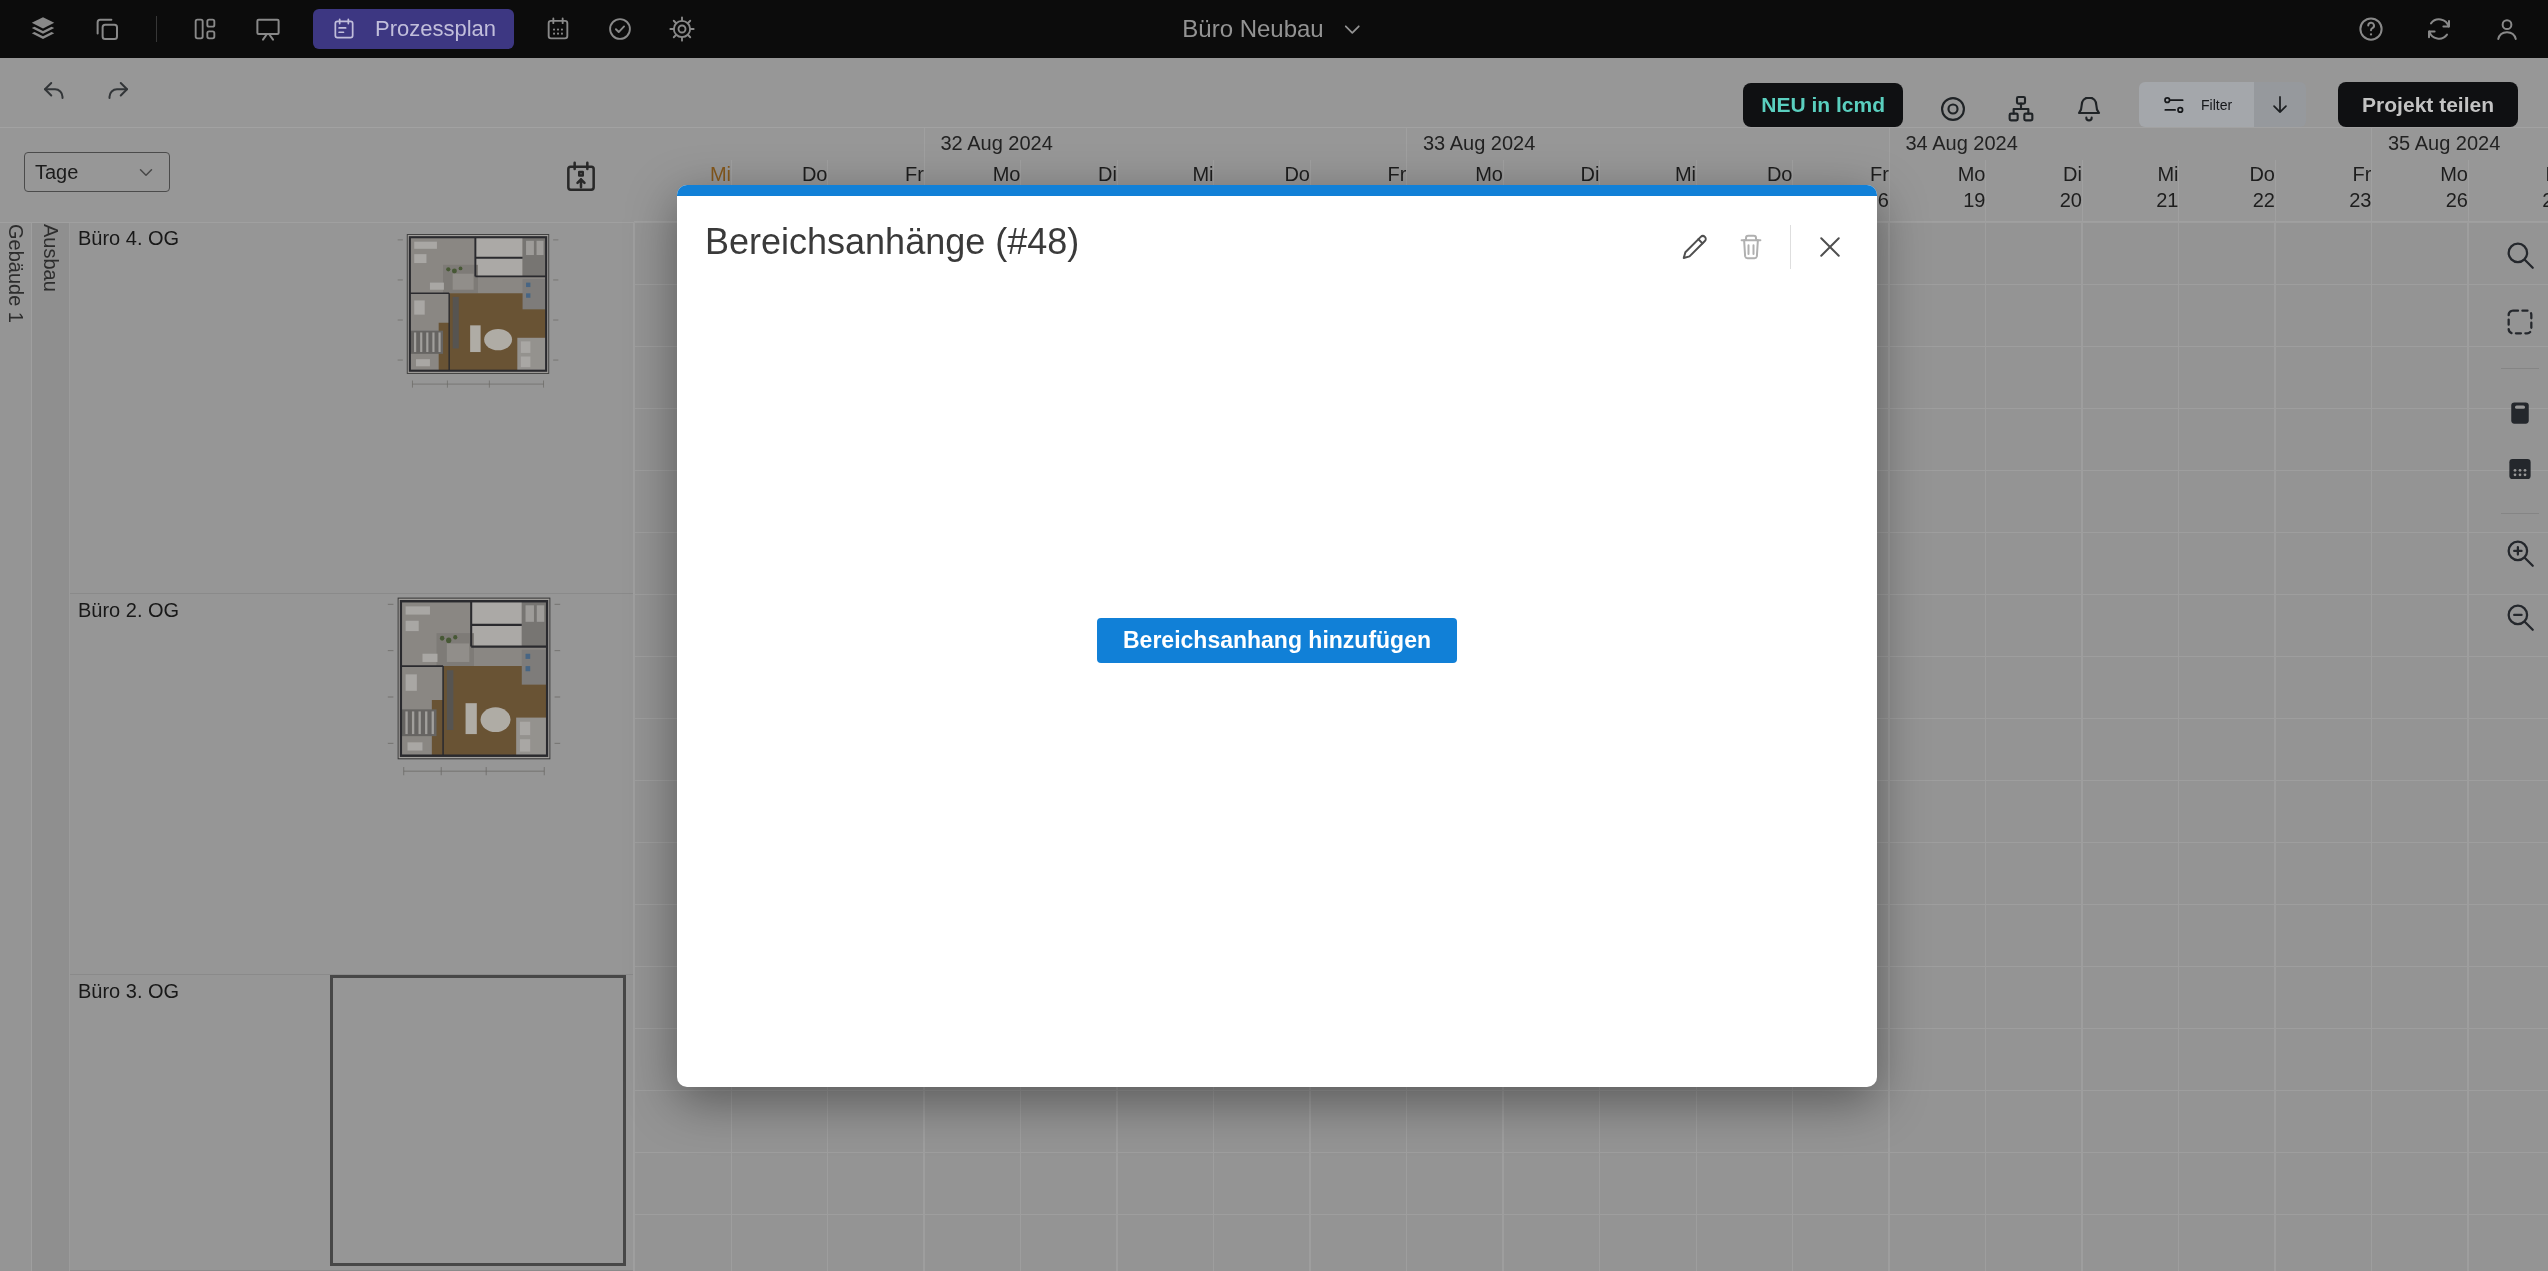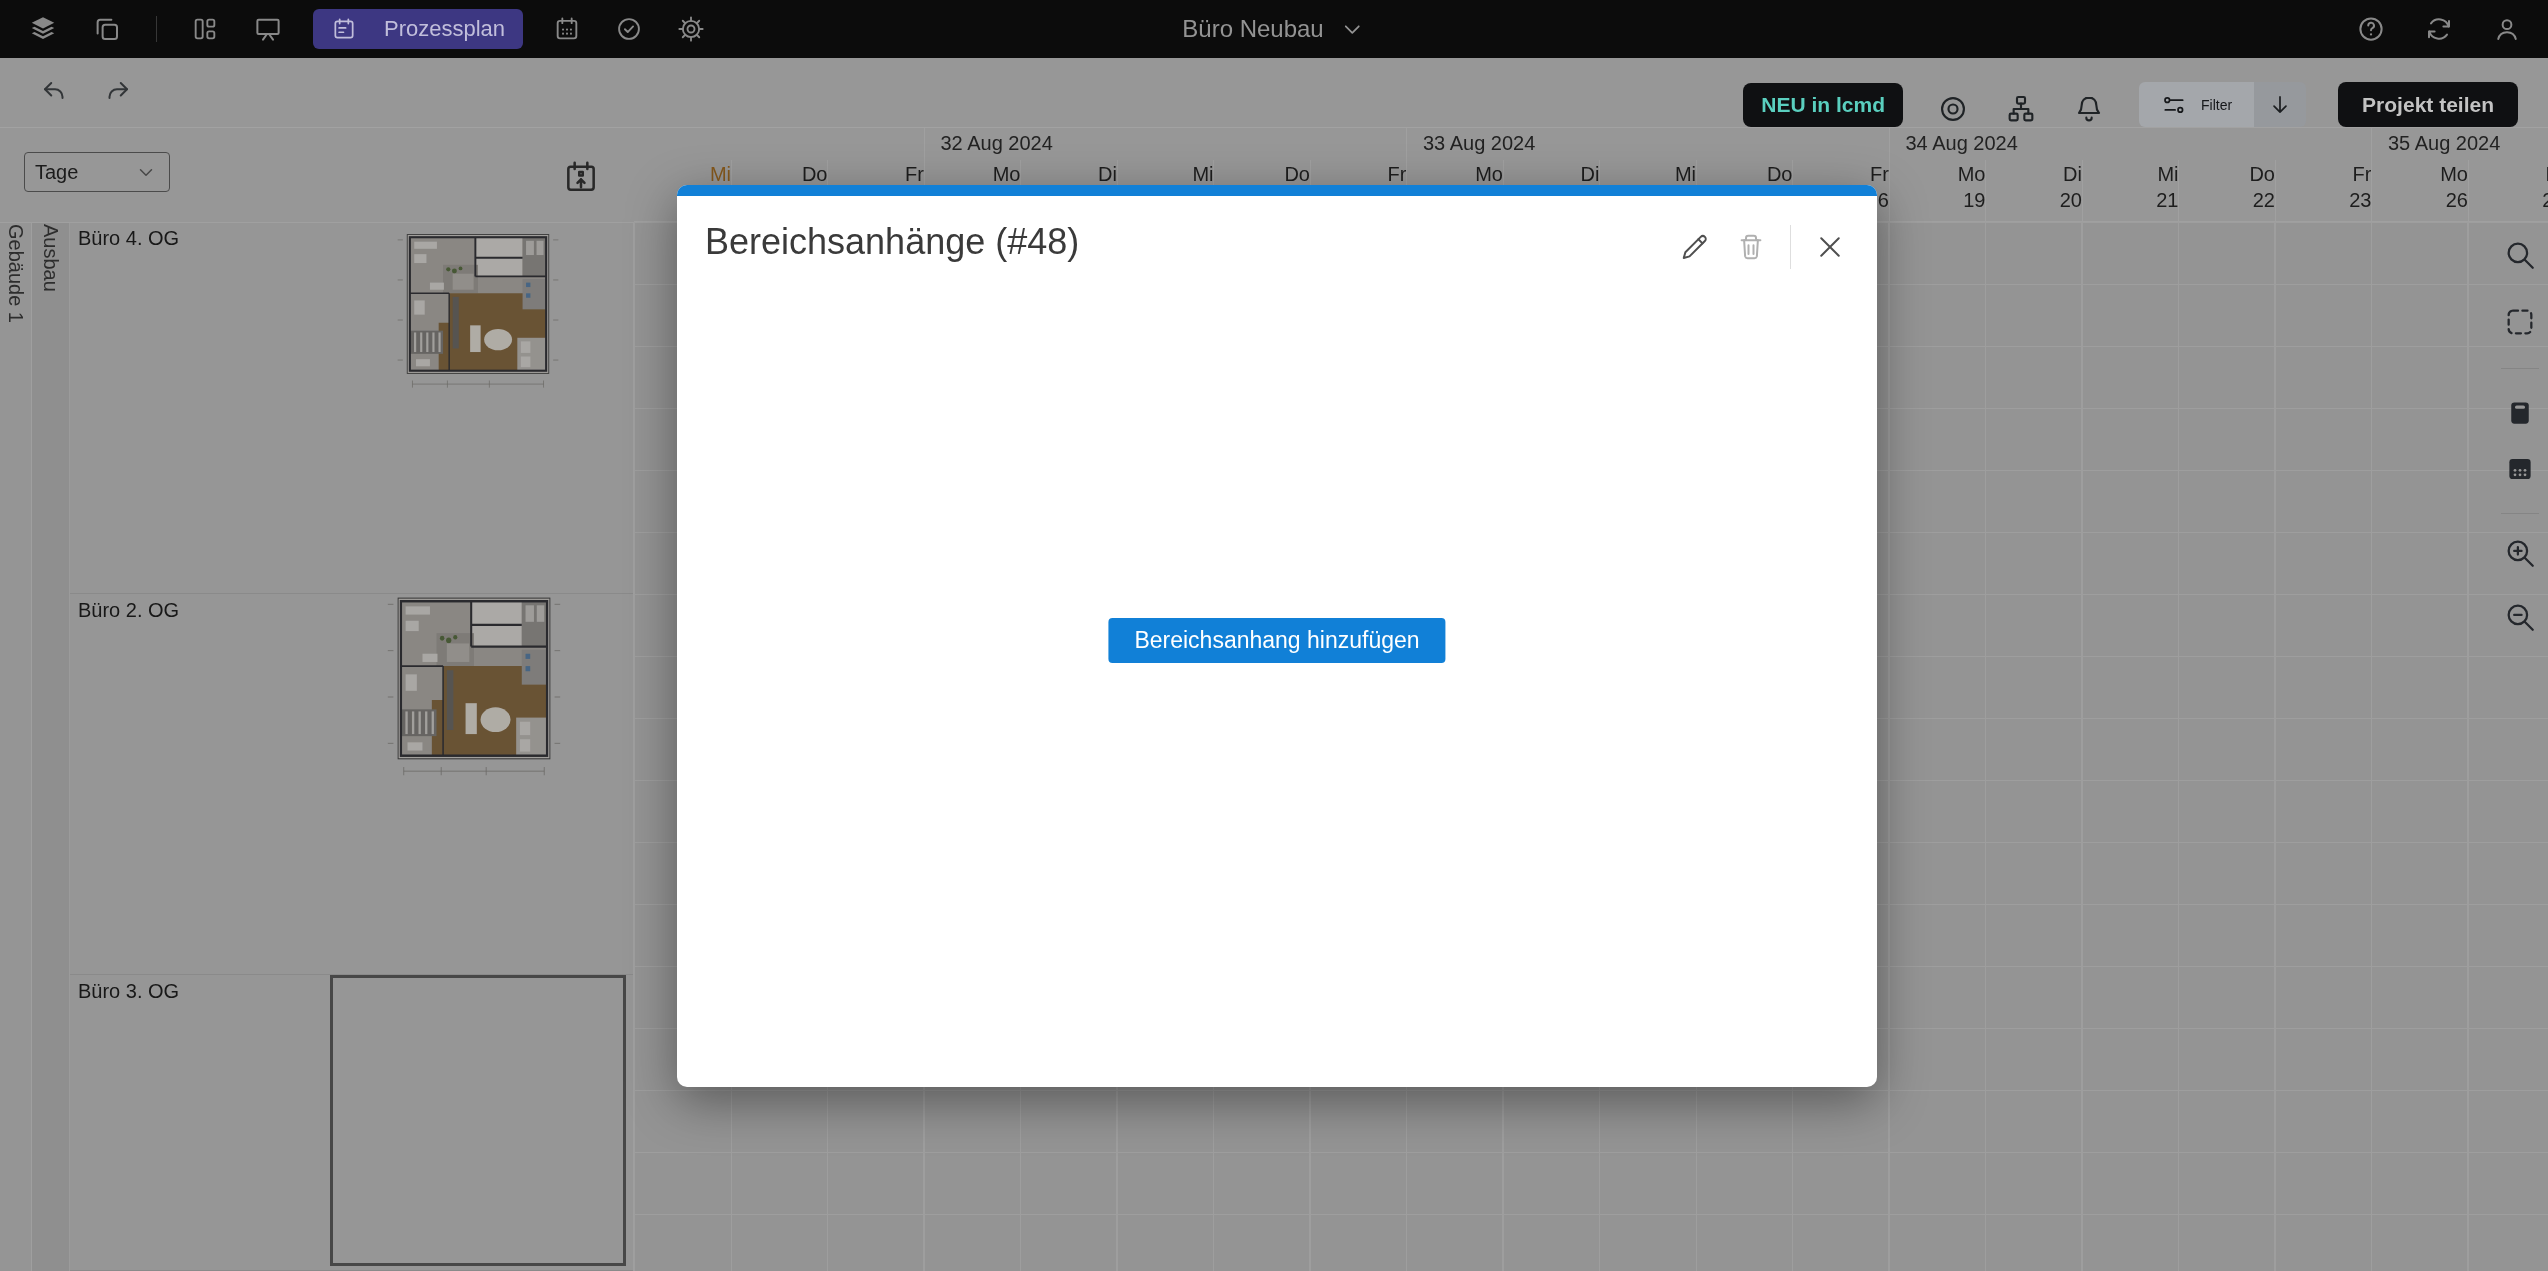--- a/index.html
+++ b/index.html
@@ -7,21 +7,21 @@
        font-family:"Liberation Sans","DejaVu Sans",sans-serif;-webkit-font-smoothing:antialiased;}
   svg{display:block}
   .ic{stroke:currentColor;fill:none;stroke-width:1.6;stroke-linecap:round;stroke-linejoin:round}
 
   
   .topbar{position:absolute;left:0;top:0;width:100%;height:58px;background:#0d0d0d;
           display:flex;align-items:center;z-index:5;}
   .tb-left{display:flex;align-items:center;gap:26px;padding-left:24px;}
   .tb-btn{color:#8f8f8f;background:none;border:none;padding:4px;display:flex;align-items:center;}
   .tb-divider{width:1px;height:26px;background:#3a3a3a;margin:0 4px;}
-  .pp-btn{display:flex;align-items:center;gap:27px;height:40px;padding:0 18px;border-radius:6px;
+  .pp-btn{display:flex;align-items:center;gap:18px;height:40px;padding:0 18px;border-radius:6px;
           background:#403a88;color:#c9c6e4;border:none;font-size:22px;}
   .tb-center{position:absolute;left:50%;top:0;height:58px;transform:translateX(-50%);
              display:flex;align-items:center;gap:16px;color:#9a9a9a;font-size:24px;}
   .tb-right{position:absolute;right:22px;top:0;height:58px;display:flex;align-items:center;gap:30px;}
 
   
   .toolbar2{position:absolute;left:0;top:58px;width:100%;height:69px;background:#9e9e9e;
             border-bottom:1px solid #a9a9a9;z-index:4;}
   .t2-left{position:absolute;left:38px;top:0;height:69px;display:flex;align-items:center;gap:28px;color:#35383b;}
   .t2-right{position:absolute;right:30px;top:0;height:69px;display:flex;align-items:flex-end;gap:32px;}
@@ -94,21 +94,21 @@
          border-radius:10px;box-shadow:0 14px 50px rgba(0,0,0,0.40);z-index:20;}
   .modal-accent{position:absolute;left:0;top:0;right:0;height:11px;background:var(--accent-blue,#1180d7);
                 border-radius:10px 10px 0 0;}
   .modal-title{position:absolute;left:28px;top:36px;font-size:36px;font-weight:400;color:#3a3a3a;}
   .modal-tools{position:absolute;right:30px;top:40px;display:flex;align-items:center;gap:22px;}
   .mt-btn{background:none;border:none;padding:2px;color:#4f4f4f;}
   .mt-btn.disabled{color:#b0b0b0;}
   .mt-divider{width:1px;height:44px;background:#dedede;}
   .add-btn{position:absolute;left:50%;top:433px;transform:translateX(-50%);
            background:var(--accent-blue,#1180d7);color:#ffffff;border:none;border-radius:4px;
-           height:45px;padding:0 26px;font-size:23px;font-weight:normal;white-space:nowrap;}
+           height:45px;padding:0 26px;font-size:23px;font-weight:bold;white-space:nowrap;}
 </style>
 </head>
 <body>
 
 <svg width="0" height="0" style="position:absolute">
   <symbol id="floorplan" viewBox="0 0 190 200">
     <g stroke="#6f6d6a" stroke-width="0.8">
       <line x1="3" y1="10" x2="9" y2="10"></line>
         <line x1="3" y1="55" x2="9" y2="55"></line>
       <line x1="3" y1="100" x2="9" y2="100"></line>

